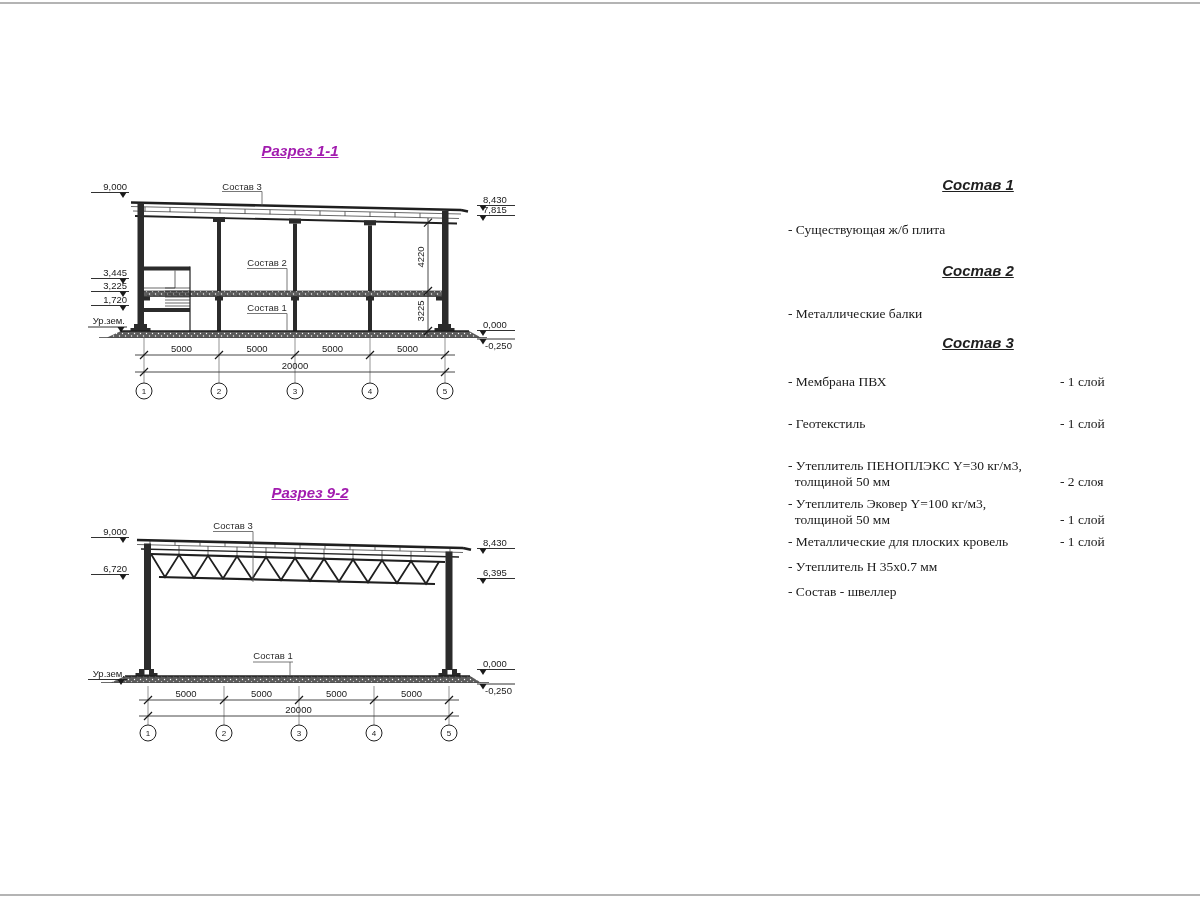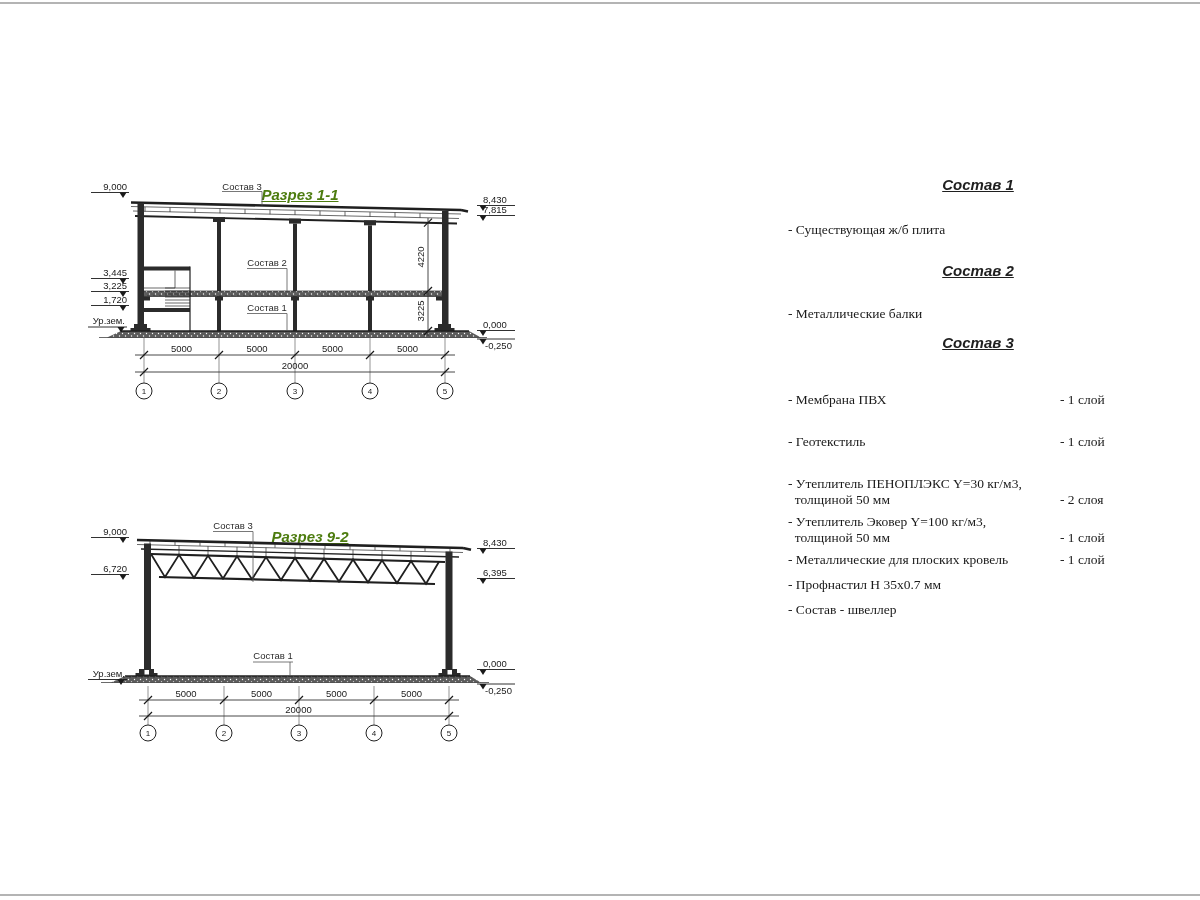--- a/index.html
+++ b/index.html
@@ -3,21 +3,21 @@
 <meta charset="utf-8">
 <style>
   html,body { margin:0; padding:0; }
   body { width:1200px; height:900px; background:#ffffff; position:relative; overflow:hidden;
          font-family:"Liberation Sans", sans-serif; color:#1a1a1a; }
   .page-edge { position:absolute; left:0; width:1200px; height:2px; background:#b4b4b4; }
   .edge-top { top:2px; }
   .edge-bottom { top:894px; }
 
   .sec-title { position:absolute; width:140px; text-align:center; font-size:15px; font-style:italic;
-               font-weight:bold; text-decoration:underline; color:#4d7c0f;margin-top:44px; }
+               font-weight:bold; text-decoration:underline; color:#a21caf; }
   #sec1-title { left:230px; top:142px; }
   #sec2-title { left:240px; top:484px; }
 
   svg.drawing { position:absolute; }
   #sec1-svg { left:85px; top:140px; }
   #sec2-svg { left:85px; top:480px; }
 
   .d-txt  { font:9.5px "Liberation Sans", sans-serif; fill:#1a1a1a; }
   .d-lbl  { font:9.5px "Liberation Sans", sans-serif; fill:#2a2a2a; }
   .d-ax   { font:8px "Liberation Sans", sans-serif; fill:#1a1a1a; }
@@ -29,21 +29,21 @@
   .lead   { stroke:#555; stroke-width:.8; }
   .lvl    { stroke:#1a1a1a; stroke-width:.9; }
   .dark   { fill:#2b2b2b; }
 
   .legend { position:absolute; left:788px; top:176px; width:408px; }
   .lg-h { width:380px; text-align:center; font-size:15px; font-style:italic; font-weight:bold;
           text-decoration:underline; color:#1f1f1f; line-height:18px; }
   .lg-row { display:flex; align-items:flex-end; font-size:13.5px; line-height:16px;font-family:Liberation Serif, serif; }
   .lg-name { width:272px; white-space:pre-wrap; }
   .lg-qty { width:130px; }
-  .mt28{margin-top:28px}.mt24{margin-top:24px}.mt22{margin-top:40px}.mt16{margin-top:16px}
+  .mt28{margin-top:28px}.mt24{margin-top:24px}.mt22{margin-top:22px}.mt16{margin-top:16px}
   .mt12{margin-top:12px}.mt10{margin-top:26px}.mt9{margin-top:9px}.mt6{margin-top:6px}
 </style>
 </head>
 <body>
 
 <div class="page-edge edge-top"></div>
 <div class="page-edge edge-bottom"></div>
 
 <div class="sec-title" id="sec1-title">Разрез 1-1</div>
 <div class="sec-title" id="sec2-title">Разрез 9-2</div>
@@ -319,20 +319,20 @@
   <div class="lg-row mt6">
     <div class="lg-name">- Утеплитель Эковер Y=100 кг/м3,
   толщиной 50 мм</div>
     <div class="lg-qty">- 1 слой</div>
   </div>
   <div class="lg-row mt6">
     <div class="lg-name">- Металлические для плоских кровель</div>
     <div class="lg-qty">- 1 слой</div>
   </div>
   <div class="lg-row mt9">
-    <div class="lg-name">- Профнастил Н 35х0.7 мм</div>
+    <div class="lg-name">- Утеплитель Н 35х0.7 мм</div>
     <div class="lg-qty"></div>
   </div>
   <div class="lg-row mt9">
     <div class="lg-name">- Состав - швеллер</div>
     <div class="lg-qty"></div>
   </div>
 </div>
 
 </body></html>

